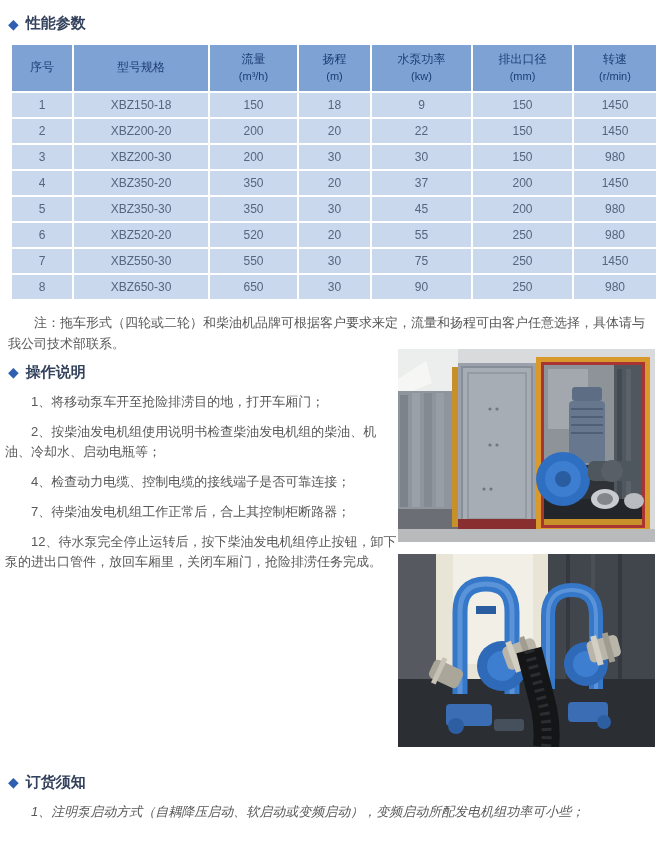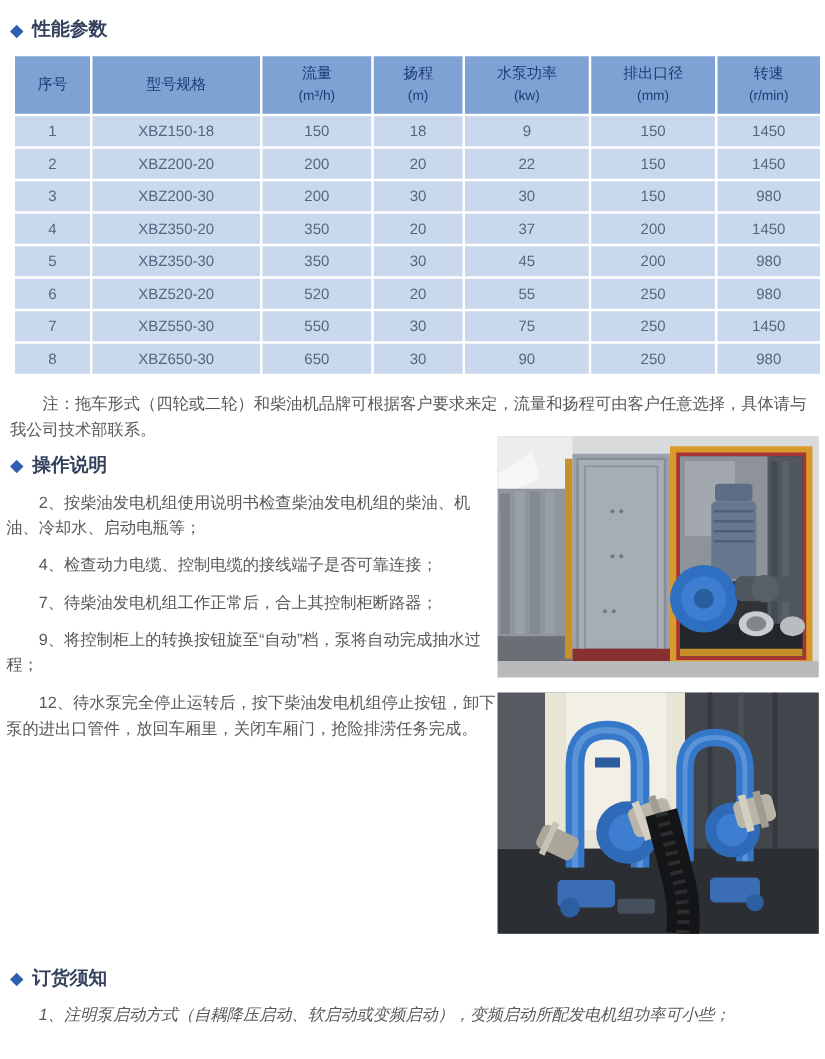--- a/index.html
+++ b/index.html
@@ -176,24 +176,24 @@
 
   <p class="note">注：拖车形式（四轮或二轮）和柴油机品牌可根据客户要求来定，流量和扬程可由客户任意选择，具体请与我公司技术部联系。</p>
 
   <div class="op-wrap">
     <div class="op-left">
       <div class="sec-heading">
         <span class="diamond">◆</span>
         <span>操作说明</span>
       </div>
       <div id="op-steps">
+          <p>1、将移动泵车开至抢险排涝目的地，打开车厢门；</p>
           <p>2、按柴油发电机组使用说明书检查柴油发电机组的柴油、机油、冷却水、启动电瓶等；</p>
           <p>4、检查动力电缆、控制电缆的接线端子是否可靠连接；</p>
           <p>7、待柴油发电机组工作正常后，合上其控制柜断路器；</p>
-          <p>9、将控制柜上的转换按钮旋至“自动”档，泵将自动完成抽水过程；</p>
           <p>12、待水泵完全停止运转后，按下柴油发电机组停止按钮，卸下泵的进出口管件，放回车厢里，关闭车厢门，抢险排涝任务完成。</p>
         </div>
     </div>
 
     <div class="figures">
 
       <svg class="figure" viewBox="0 0 257 193" xmlns="http://www.w3.org/2000/svg">
         <rect x="0" y="0" width="257" height="193" fill="#d9dadb"></rect>
         <rect x="0" y="0" width="60" height="60" fill="#eceeee"></rect>
         <polygon points="0,30 28,12 34,34 0,48" fill="#f6f6f4"></polygon>

